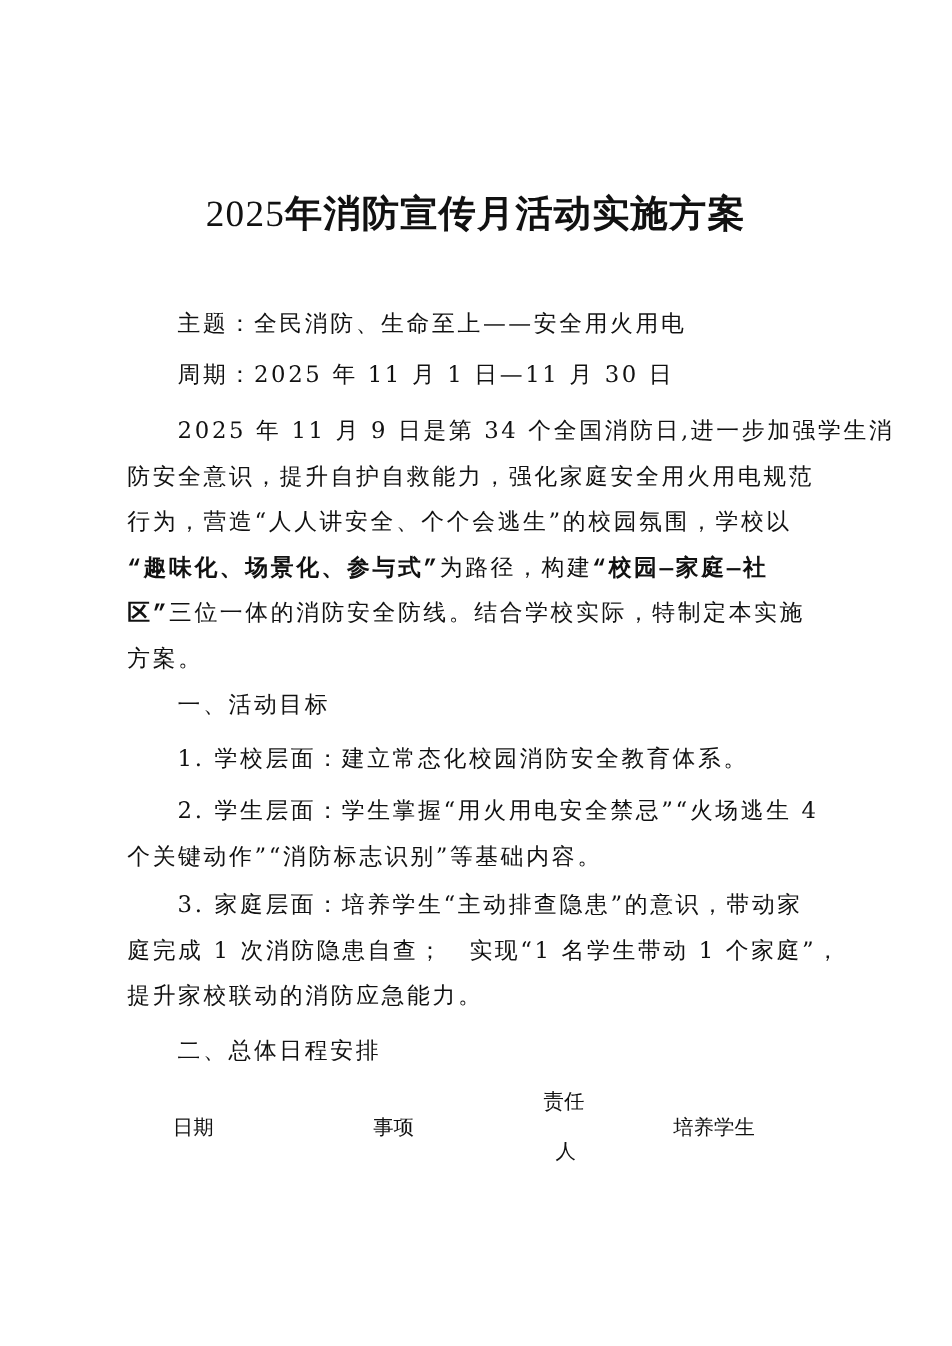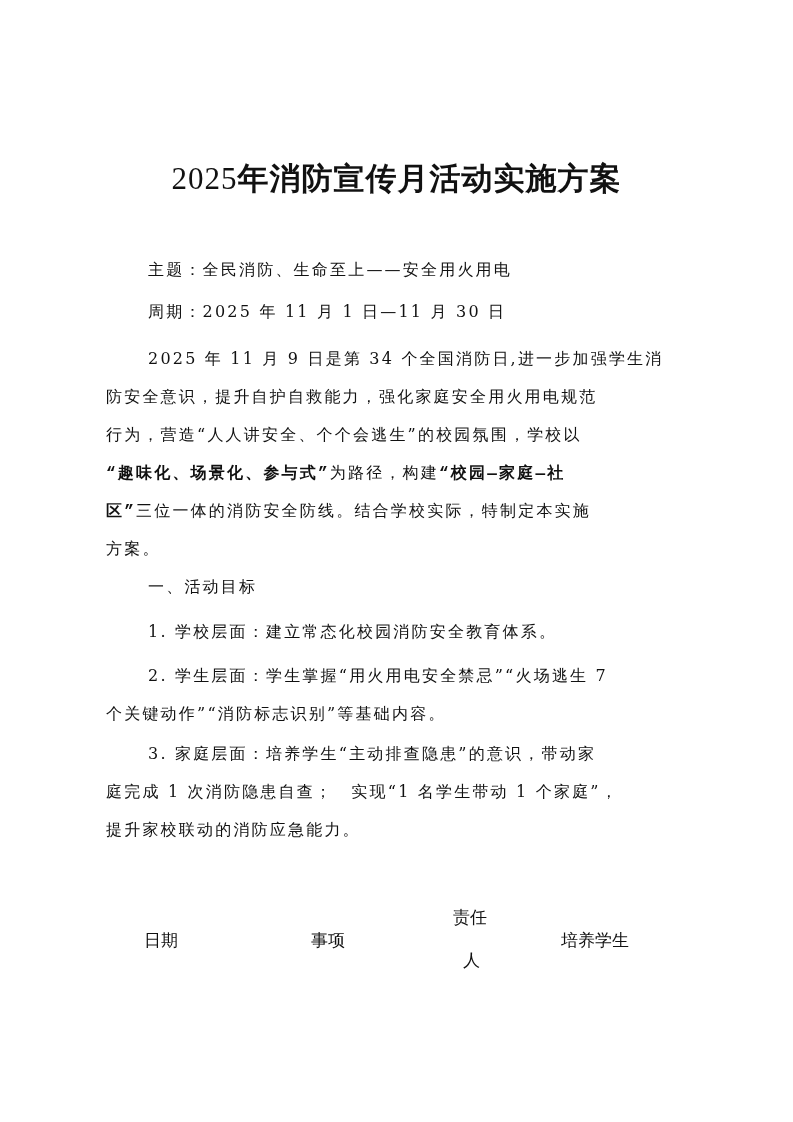--- a/index.html
+++ b/index.html
@@ -3,21 +3,21 @@
 <meta charset="utf-8">
 <style>
   html, body { margin: 0; padding: 0; background: #ffffff; }
   body { width: 793px; height: 1122px; position: relative; overflow: hidden;
          font-family: "DejaVu Serif", "Liberation Serif", serif; color: #111; }
   .page { position: absolute; left: 0; top: 0; width: 793px; height: 1122px; background: #fff; border-radius: 26px; }
   .title { position: absolute; top: 156px; left: 0; width: 793px; text-align: center;
            font-size: 31px; font-weight: bold; letter-spacing: 1px; line-height: 44px;
            font-family: "DejaVu Sans", "Liberation Sans", sans-serif; }
   .title .num { font-family: "Liberation Serif", serif; font-weight: normal; }
-  .line { position: absolute; left: 106px; width: 585px; font-size: 16px; line-height: 28px;
+  .line { position: absolute; left: 106px; width: 585px; font-size: 19px; line-height: 28px;
           letter-spacing: 2.2px; white-space: nowrap; }
   .indent { padding-left: 42px; }
   .b { font-weight: bold; font-family: Liberation Mono, monospace; }
   .heading { font-family: "DejaVu Sans", "Liberation Sans", sans-serif; }
   .table-head { position: absolute; top: 902px; left: 106px; width: 585px; height: 78px; }
   .th { position: absolute; font-size: 17px; font-family: "DejaVu Sans", sans-serif; line-height: 28px; }
 </style>
 </head>
 <body>
 
@@ -36,26 +36,27 @@
   <div class="line" style="top:459px;">
     <span class="b">“趣味化、场景化、参与式”</span><span>为路径，构建</span><span class="b">“校园—家庭—社</span>
   </div>
   <div class="line" style="top:497px;">
     <span class="b">区”</span><span>三位一体的消防安全防线。结合学校实际，特制定本实施</span>
   </div>
   <div class="line" style="top:535px;">方案。</div>
 
   <div class="line indent heading" style="top:573px;">一、活动目标</div>
   <div class="line indent" style="top:618px;">1. 学校层面：建立常态化校园消防安全教育体系。</div>
-  <div class="line indent" style="top:662px;">2. 学生层面：学生掌握“用火用电安全禁忌”“火场逃生 7</div>
+  <div class="line indent" style="top:662px;">2. 学生层面：学生掌握“用火用电安全禁忌”“火场逃生 4</div>
   <div class="line" style="top:700px;">个关键动作”“消防标志识别”等基础内容。</div>
   <div class="line indent" style="top:740px;">3. 家庭层面：培养学生“主动排查隐患”的意识，带动家</div>
   <div class="line" style="top:778px;">庭完成 1 次消防隐患自查；　实现“1 名学生带动 1 个家庭”，</div>
   <div class="line" style="top:816px;">提升家校联动的消防应急能力。</div>
 
+  <div class="line indent heading" style="top:862px;">二、总体日程安排</div>
 
   <div class="table-head">
     <div class="th" style="left:38px; top:24px;">日期</div>
     <div class="th" style="left:205px; top:24px;">事项</div>
     <div class="th" style="left:347px; top:2px;font-family:Liberation Serif, serif;">责任</div>
     <div class="th" style="left:357px; top:44px;">人</div>
     <div class="th" style="left:455px; top:24px;">培养学生</div>
   </div>
 
 </div>

